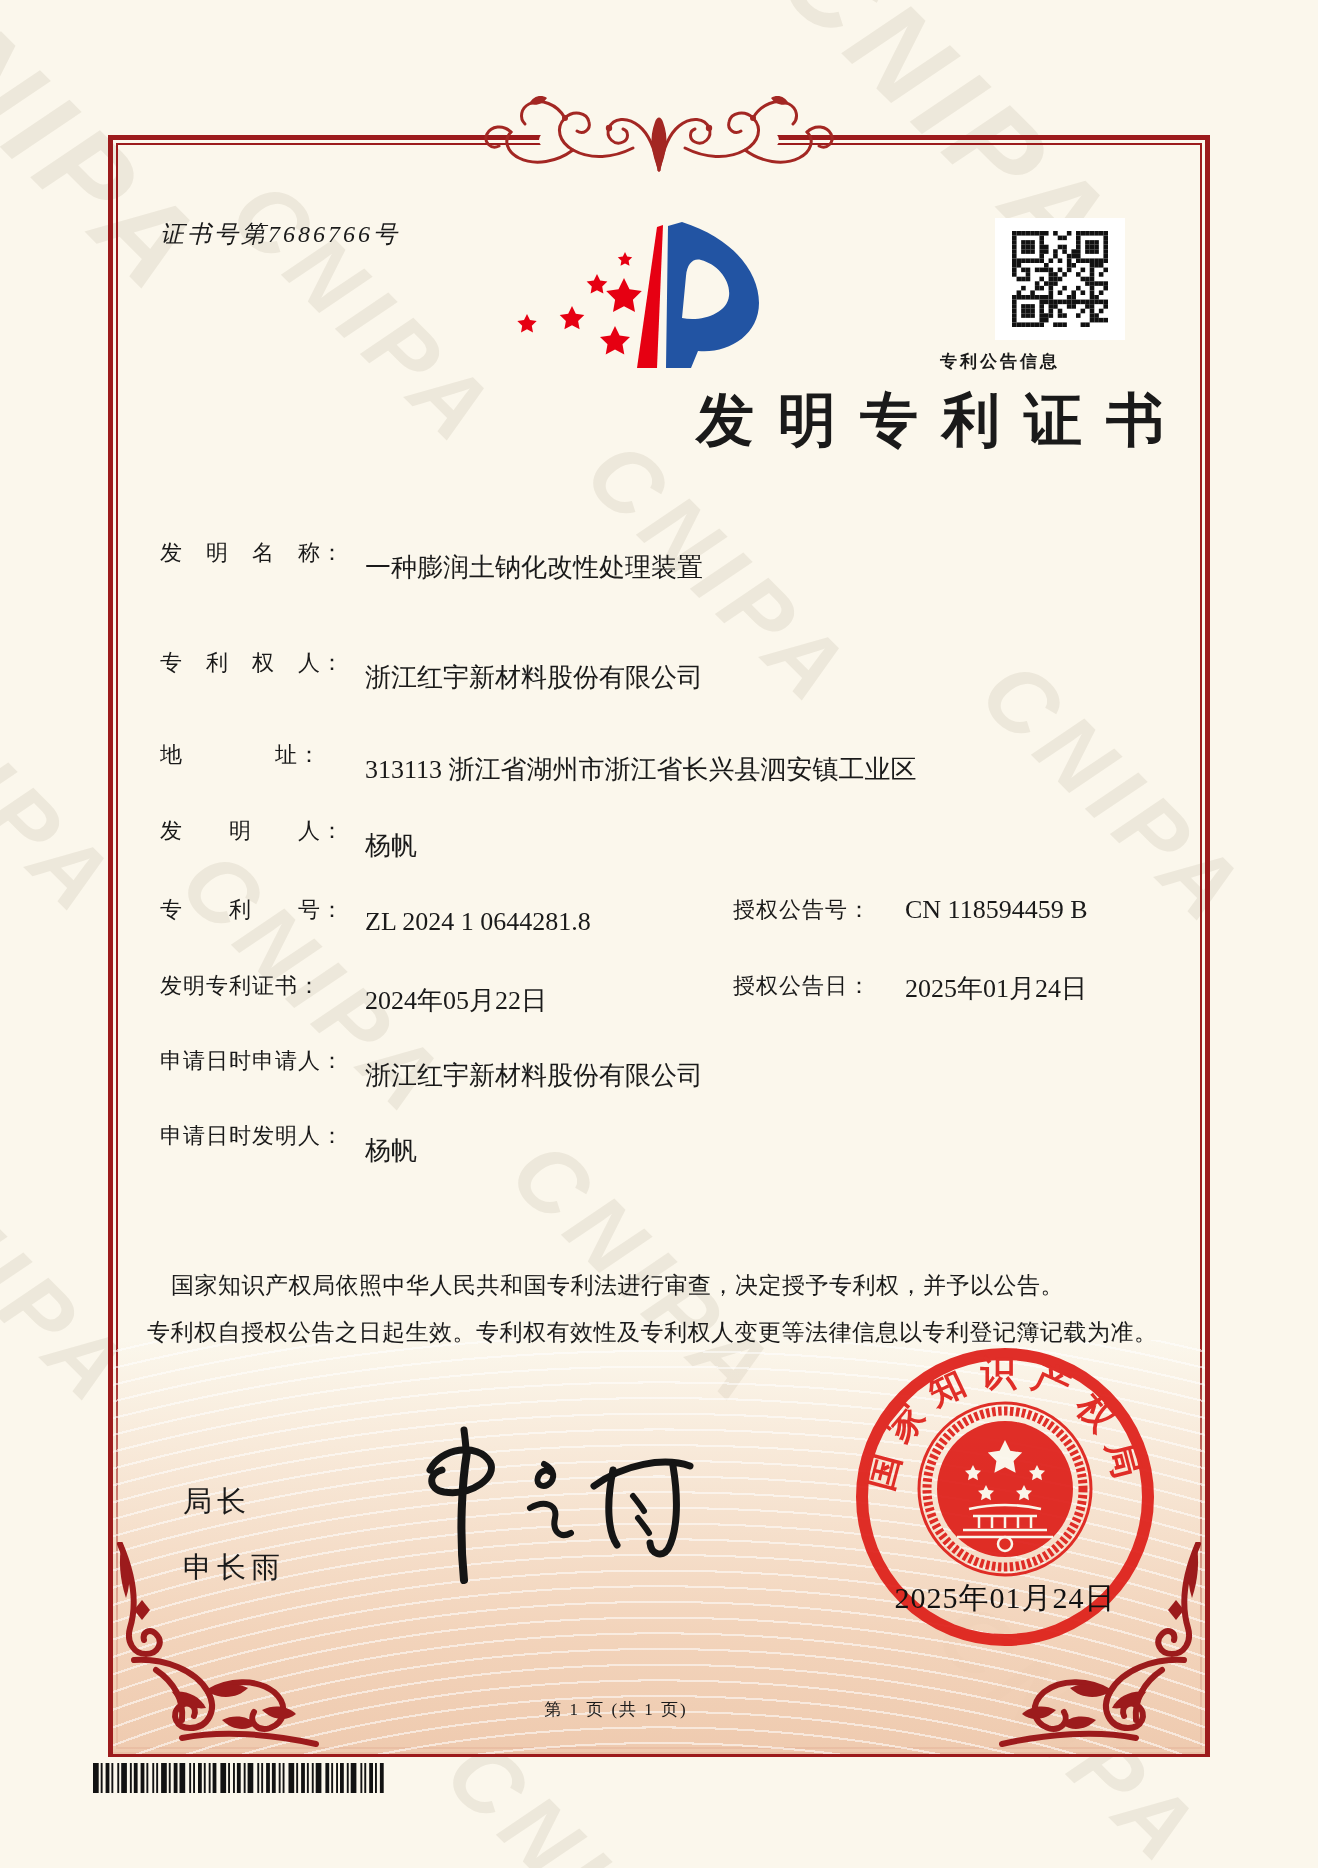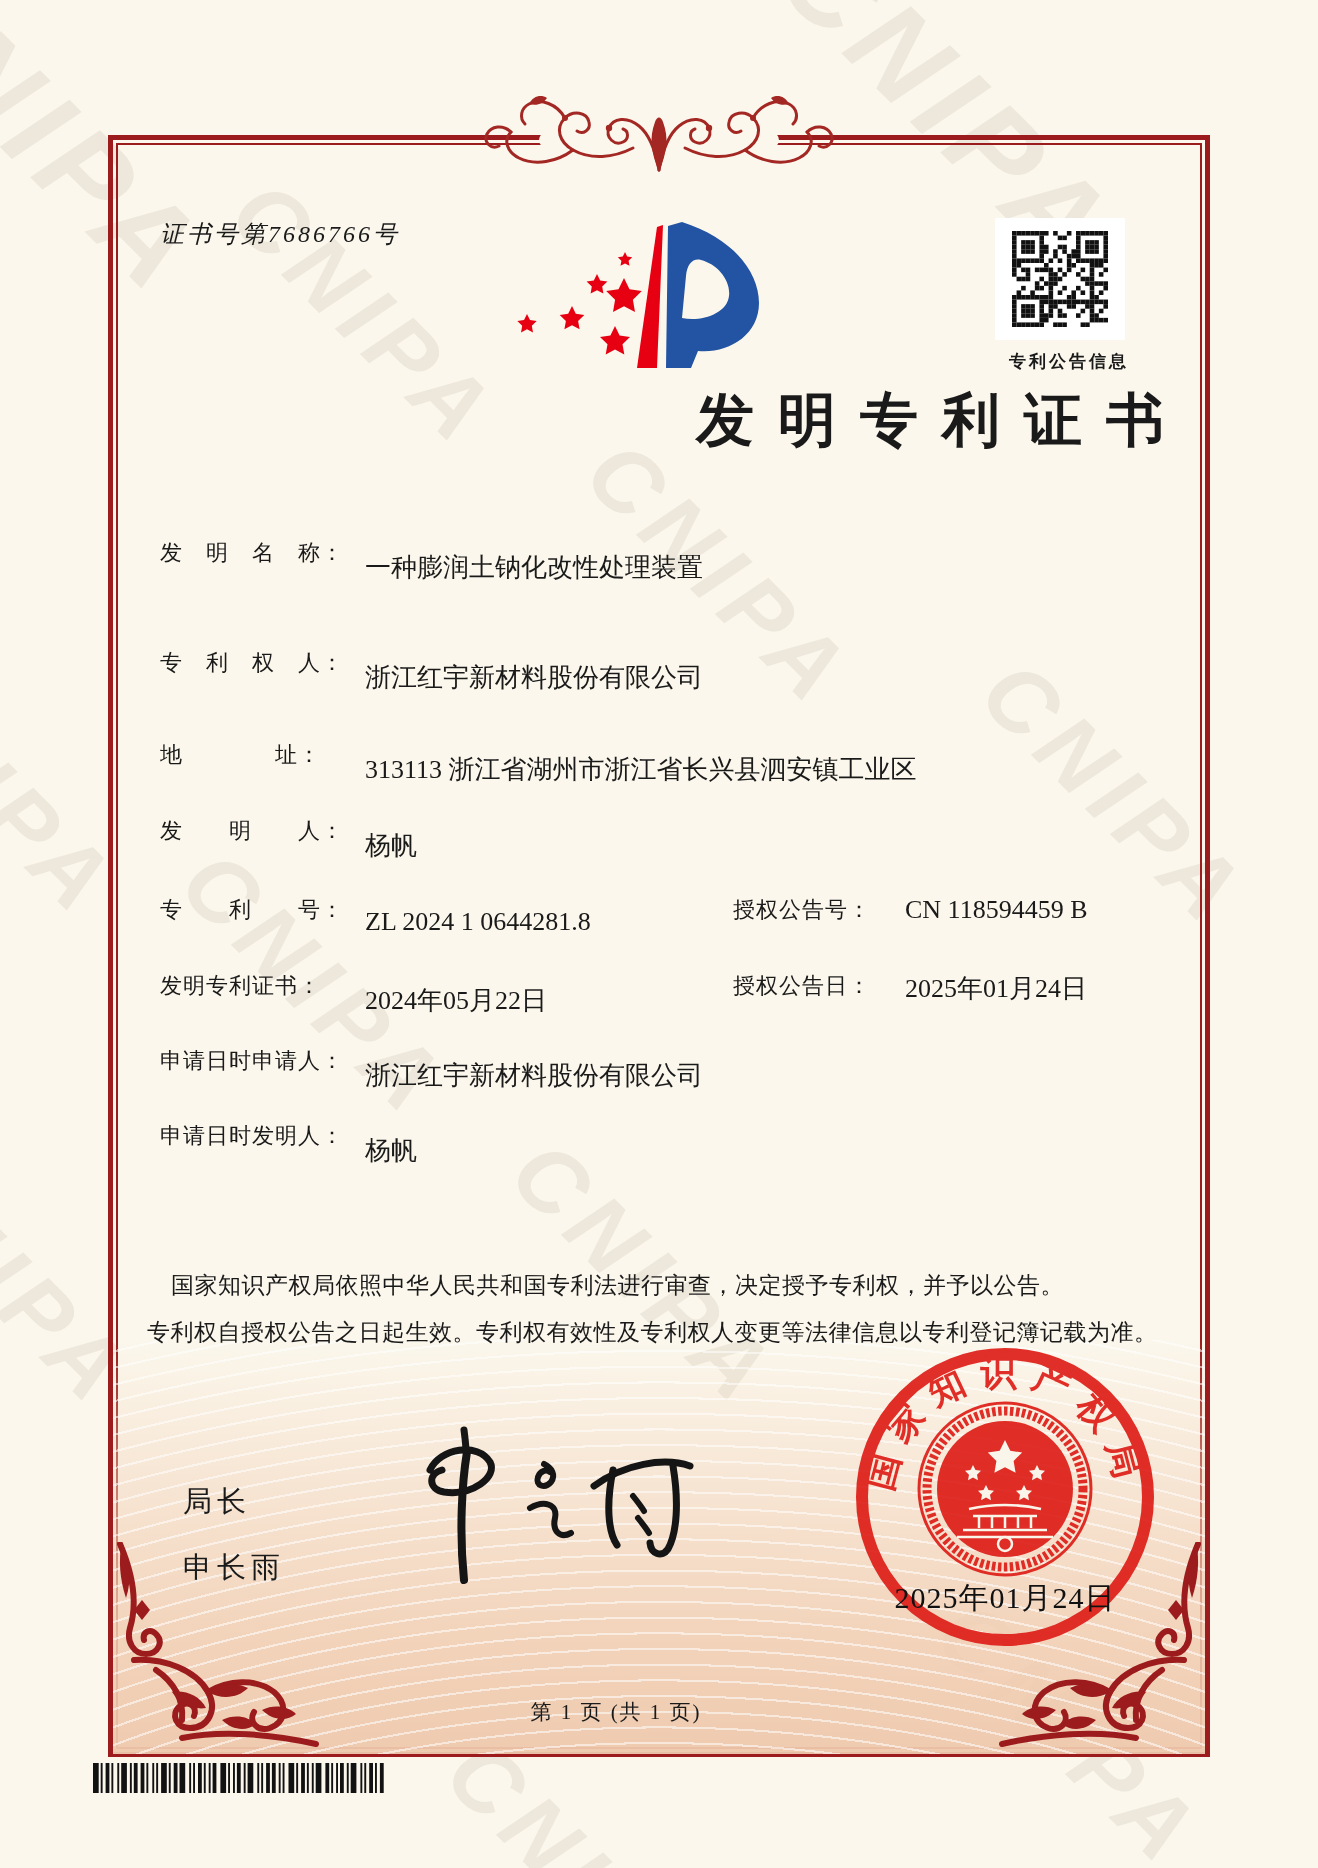--- a/index.html
+++ b/index.html
@@ -60,22 +60,22 @@
     position:absolute;left:160px;top:218px;
     font-size:24px;letter-spacing:3px;z-index:4;font-style:italic;
   }
   .logo{position:absolute;left:505px;top:200px;z-index:4;}
   .qr-box{
     position:absolute;left:995px;top:218px;width:130px;height:122px;
     background:#ffffff;z-index:4;
   }
   .qr-box svg{position:absolute;left:17px;top:13px;}
   .qr-label{
-    position:absolute;left:984px;top:350px;width:170px;
-    text-align:center;font-size:17px;font-weight:bold;
+    position:absolute;left:940px;top:350px;width:170px;
+    font-size:17px;font-weight:bold;
     letter-spacing:3px;z-index:4;
     font-family:Liberation Sans, sans-serif;
   }
   .doc-title{
     position:absolute;left:108px;top:382px;width:1080px;
     text-align:right;font-size:58px;font-weight:600;
     letter-spacing:24px;text-indent:24px;z-index:4;
   }
   
   .row{position:absolute;z-index:4;font-size:26px;white-space:nowrap;}
@@ -98,21 +98,21 @@
   .sig{position:absolute;left:372px;top:1412px;z-index:4;}
   
   .seal{position:absolute;left:845px;top:1337px;z-index:5;}
   .seal-date{
     position:absolute;left:855px;top:1578px;width:300px;z-index:6;
     text-align:center;font-size:30px;letter-spacing:1px;color:#111;
   }
   
   .page-info{
     position:absolute;left:108px;top:1698px;width:1016px;z-index:4;
-    text-align:center;font-size:21px;letter-spacing:2px;
+    text-align:center;font-size:17px;letter-spacing:2px;
   }
   .barcode{position:absolute;left:93px;top:1763px;z-index:4;}
 </style>
 </head>
 <body>
 
 <div class="page">
 
   <span class="wm big" style="left:-60px;top:-70px;">CNIPA</span>
   <span class="wm med" style="left:285px;top:160px;">CNIPA</span>

